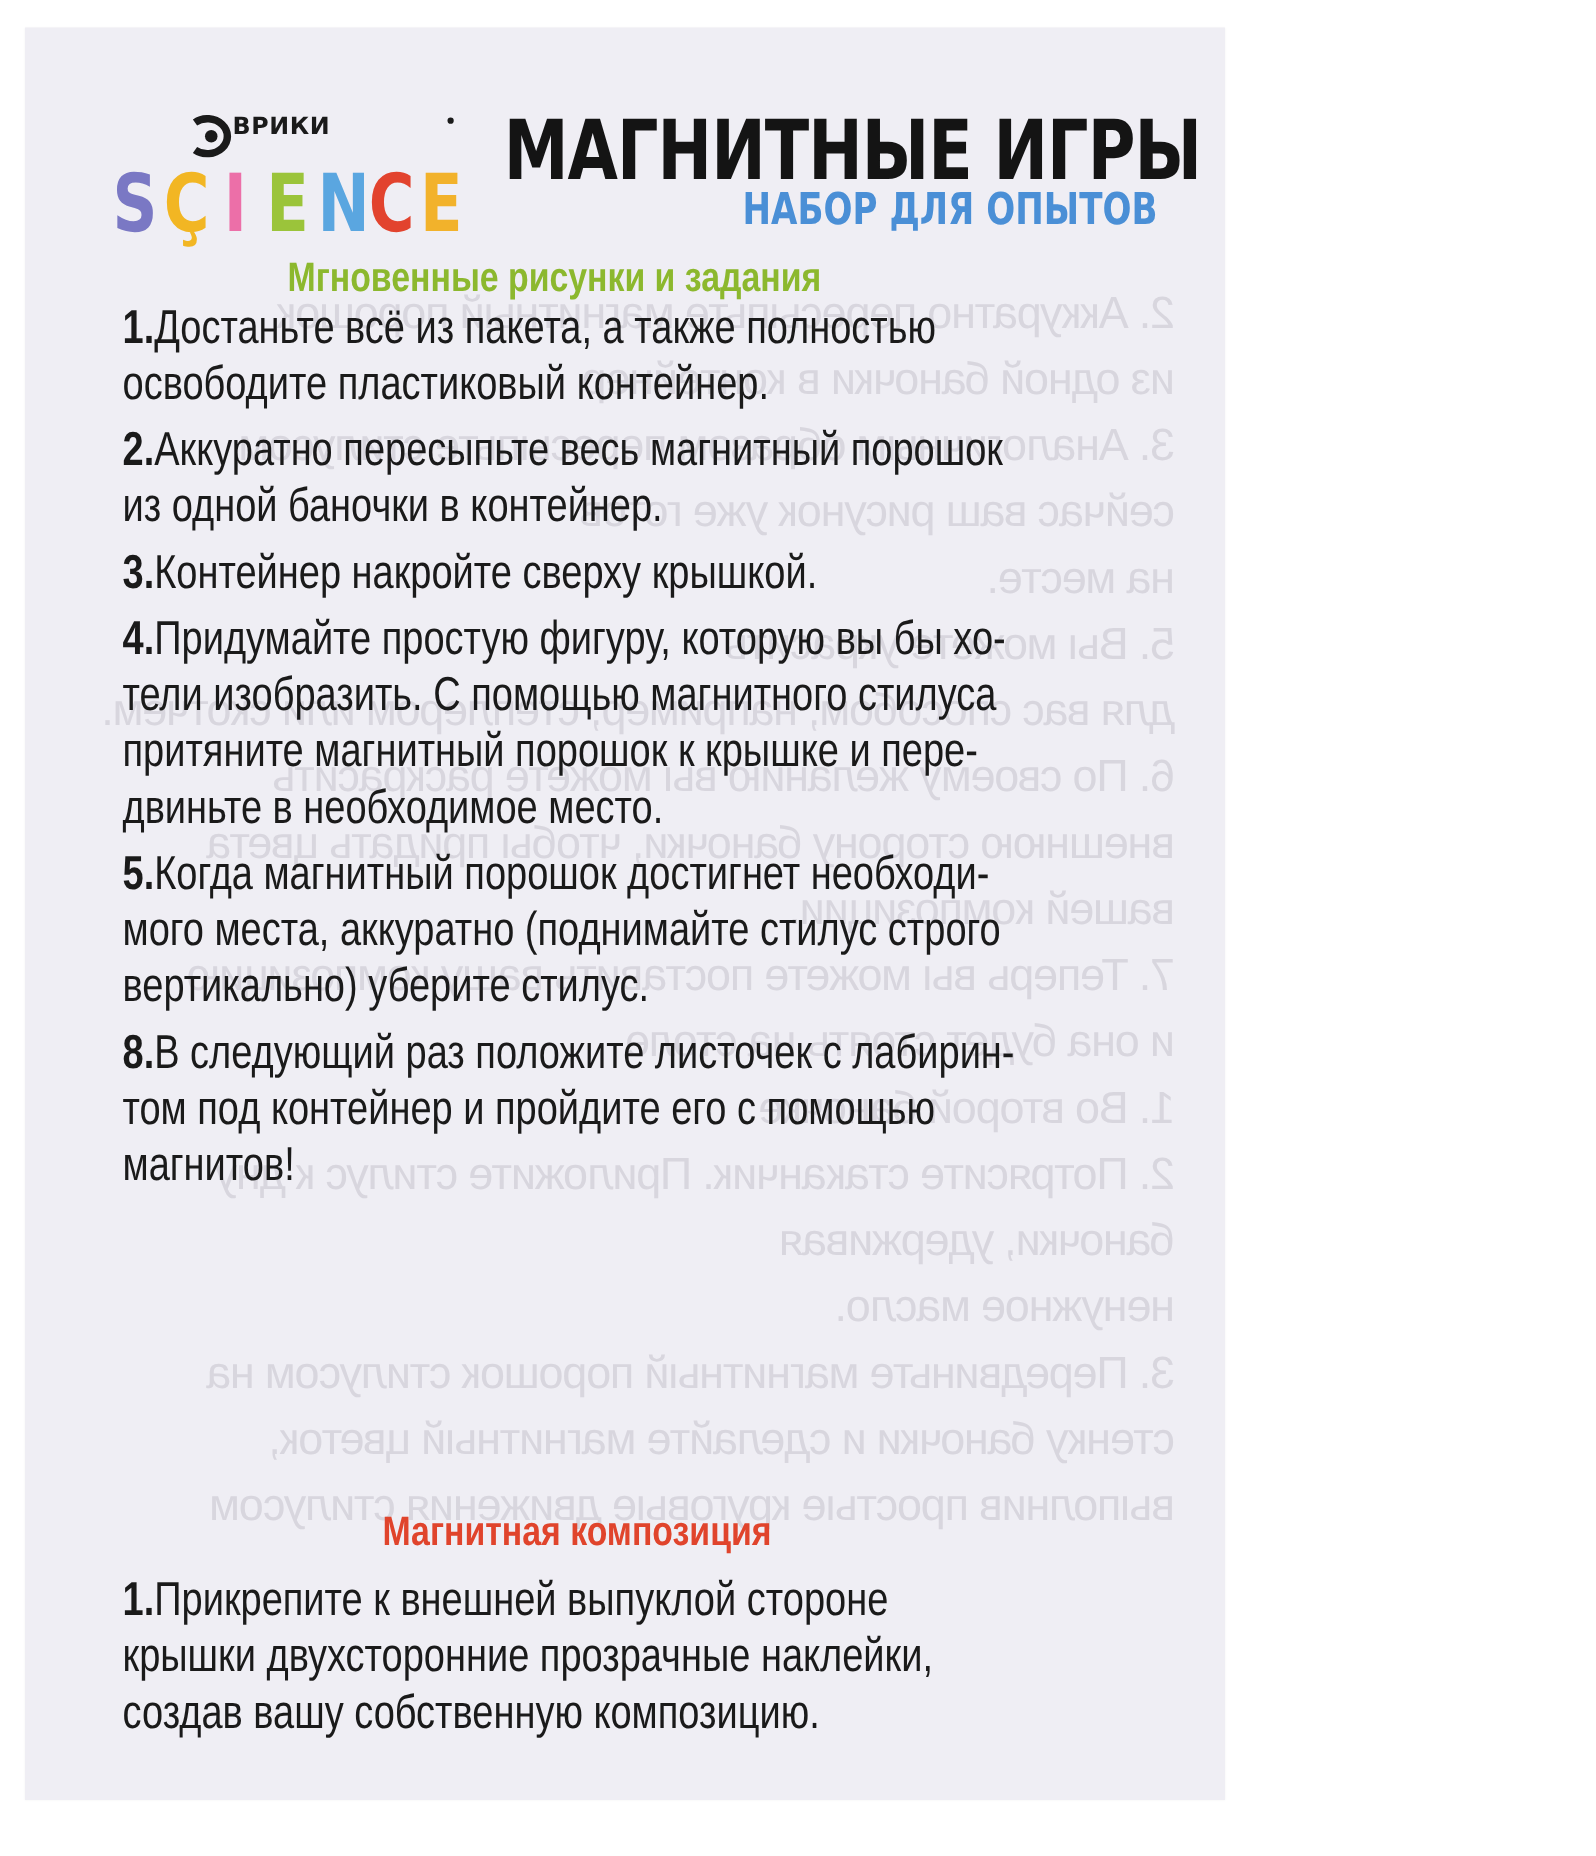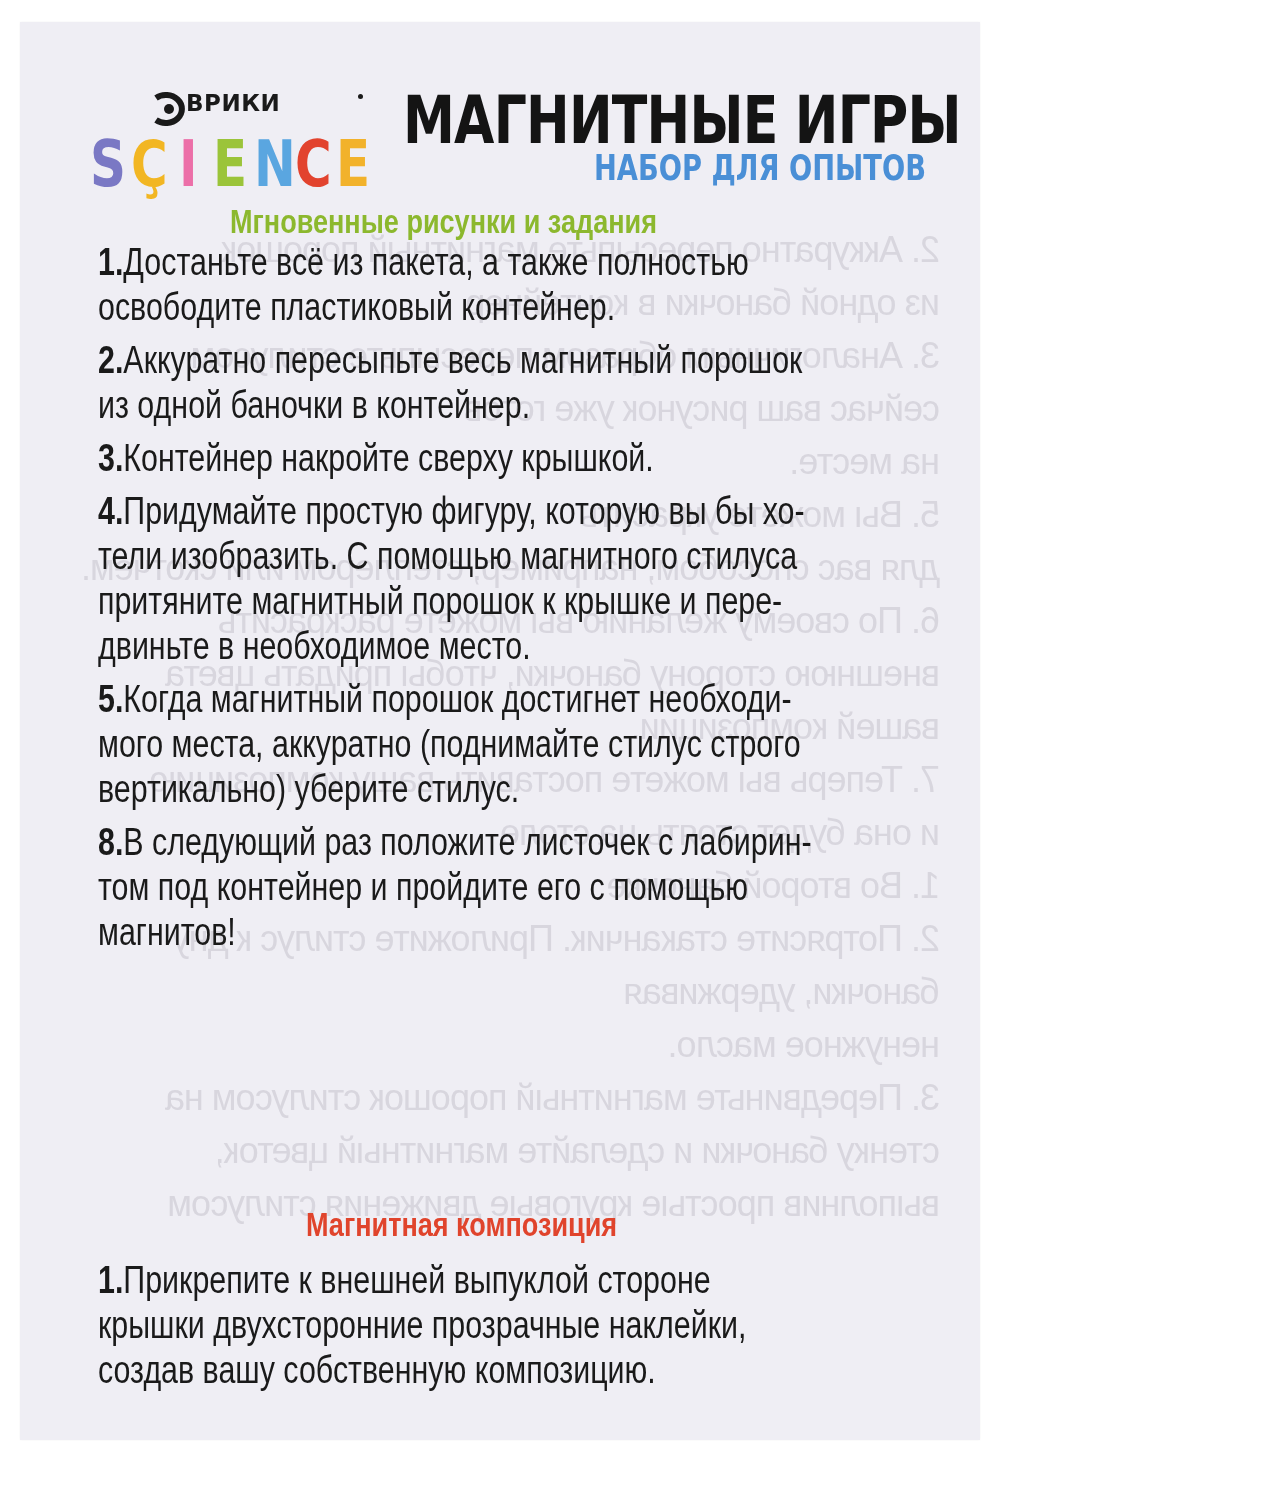--- a/index.html
+++ b/index.html
@@ -10,21 +10,21 @@
     box-shadow: 0 0 2px rgba(0,0,0,0.05);
   }
   
   .ghost {
     position: absolute; color: #d8d6de; font-size: 36px; line-height: 45px;
     transform: scaleX(-1); white-space: nowrap; font-family: "Liberation Sans", sans-serif;
     letter-spacing: -1px;
   }
   .logo { position: absolute; left: 70px; top: 62px; }
   .evriki {
-    position: absolute; left: 62px; top: 6px; font-size: 23px; font-weight: 900;
+    position: absolute; left: 62px; top: 6px; font-size: 19px; font-weight: 900;
     color: #1a1a1a; letter-spacing: 0.5px; font-family: "DejaVu Sans", sans-serif;
   }
   .evriki-dot { position: absolute; left: 268px; top: 10px; width: 5px; height: 5px; border-radius: 50%; background: #1a1a1a; }
   .science { position: absolute; left: 0px; top: 48px; display: flex; gap: 0px; }
   .sci-letter {
     font-size: 64px; font-weight: 900; line-height: 64px; width: 42px; text-align: center;
     font-family: "DejaVu Sans", sans-serif; transform: scaleX(0.78); transform-origin: left;
     display: inline-block; margin-right: -1px;
   }
   .title {

